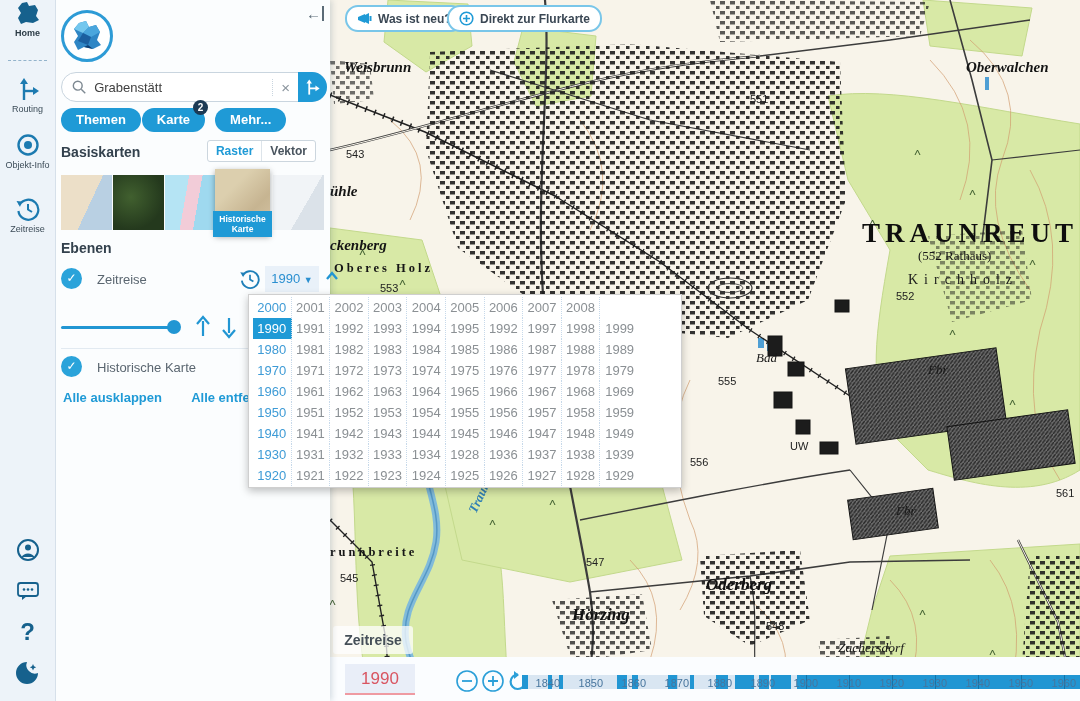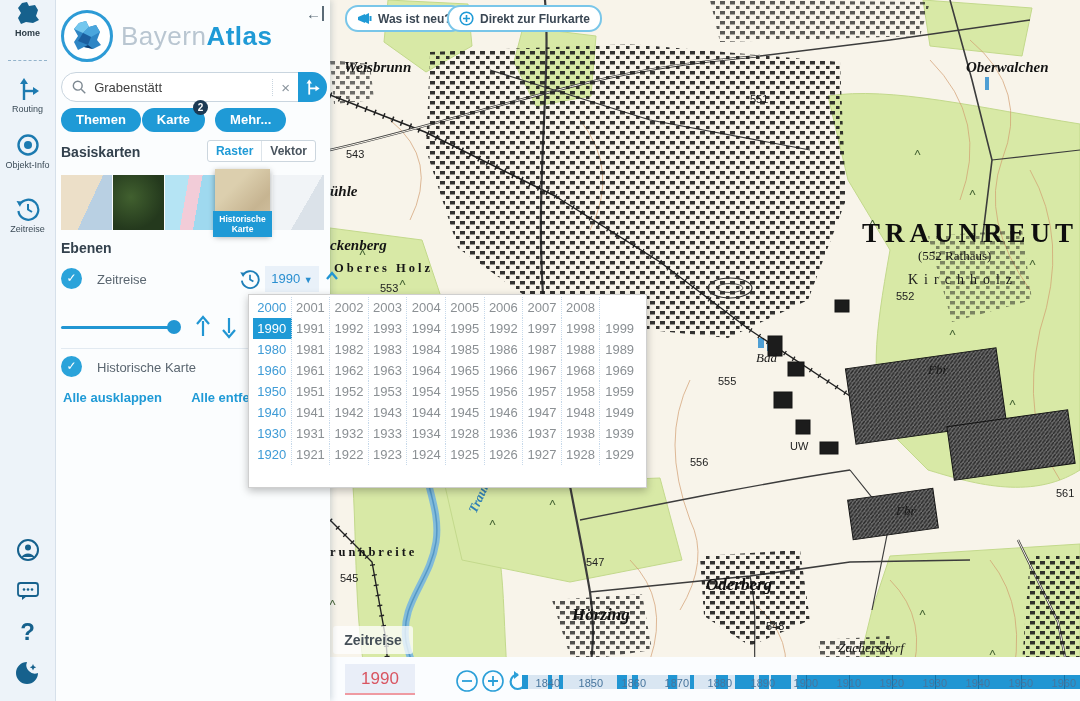--- a/index.html
+++ b/index.html
@@ -75,21 +75,21 @@
   #slider-track{position:absolute;left:0;top:11px;width:114px;height:3px;background:#2196d3;border-radius:2px;cursor:pointer;}
   #slider-dot{position:absolute;left:106px;top:5px;width:14px;height:14px;border-radius:50%;background:#2196d3;cursor:pointer;}
   .arrow-btn{position:absolute;top:0;cursor:pointer;}
 
   #panel-div1{position:absolute;left:6px;top:348px;width:264px;border-top:1px solid #e2eaf1;}
   #layer-hk{position:absolute;left:6px;top:356px;width:264px;height:26px;}
   #links-row{position:absolute;left:8px;top:390px;font-size:13px;font-weight:bold;color:#1f9ad6;}
   #links-row span{cursor:pointer;margin-right:26px;}
 
   
-  #year-picker{position:absolute;left:248px;top:294px;width:399px;height:194px;background:#fff;
+  #year-picker{position:absolute;left:248px;top:294px;width:434px;height:194px;background:#fff;
                border:1px solid #cfcfcf;box-shadow:0 3px 8px rgba(0,0,0,.25);z-index:50;
                padding:2px 0 0 4px;box-sizing:border-box;}
   .yp-row{display:flex;height:21px;}
   .yp-cell{width:38.6px;height:21px;line-height:21px;text-align:center;font-size:13px;color:#8b9094;
            border-right:1px dotted #c7d9ea;cursor:pointer;box-sizing:border-box;}
   .yp-cell:last-child{border-right:none;}
   .yp-cell.decade{color:#3e9bd6;}
   .yp-cell.selected{background:#1f9ad6;color:#fff;}
   .yp-cell.empty{border-right:none;cursor:default;}
 
@@ -425,23 +425,20 @@
     <div id="brand">
       <div id="logo">
         <svg width="34" height="34" viewBox="0 0 34 34">
           <path d="M9,4 L16,2 L19,8 L26,6 L30,13 L27,21 L31,26 L23,30 L14,28 L8,31 L4,23 L8,17 L4,10 Z" fill="#2f86c5"></path>
           <path d="M9,4 L16,2 L19,8 L13,14 L4,10 Z" fill="#74c7ee"></path>
           <path d="M19,8 L26,6 L30,13 L21,18 L13,14 Z" fill="#4aa6dd"></path>
           <path d="M13,14 L21,18 L18,26 L8,22 Z" fill="#1b5fa0"></path>
           <path d="M18,26 L23,30 L14,28 Z" fill="#0e3d73"></path>
         </svg>
       </div>
-      <div id="brand-text">
-        <span class="light">Bayern</span><span class="bold">Atlas</span>
-      </div>
     </div>
 
     <div id="searchbar">
       <svg width="16" height="16" viewBox="0 0 16 16" style="margin:0 6px 0 10px">
         <circle cx="6.5" cy="6.5" r="5" fill="none" stroke="#7d8891" stroke-width="1.6"></circle>
         <path d="M10.5,10.5 L15,15" stroke="#7d8891" stroke-width="1.6"></path>
       </svg>
       <input id="search-input" value="Grabenstätt" style="">
       <span id="search-clear">×</span>
       <div id="route-btn">
@@ -555,20 +552,32 @@
         <div class="yp-cell">1982</div>
         <div class="yp-cell">1983</div>
         <div class="yp-cell">1984</div>
         <div class="yp-cell">1985</div>
         <div class="yp-cell">1986</div>
         <div class="yp-cell">1987</div>
         <div class="yp-cell">1988</div>
         <div class="yp-cell">1989</div>
       </div>
       <div class="yp-row">
+        <div class="yp-cell decade">1970</div>
+        <div class="yp-cell">1971</div>
+        <div class="yp-cell">1972</div>
+        <div class="yp-cell">1973</div>
+        <div class="yp-cell">1974</div>
+        <div class="yp-cell">1975</div>
+        <div class="yp-cell">1976</div>
+        <div class="yp-cell">1977</div>
+        <div class="yp-cell">1978</div>
+        <div class="yp-cell">1979</div>
+      </div>
+      <div class="yp-row">
         <div class="yp-cell decade">1960</div>
         <div class="yp-cell">1961</div>
         <div class="yp-cell">1962</div>
         <div class="yp-cell">1963</div>
         <div class="yp-cell">1964</div>
         <div class="yp-cell">1965</div>
         <div class="yp-cell">1966</div>
         <div class="yp-cell">1967</div>
         <div class="yp-cell">1968</div>
         <div class="yp-cell">1969</div>

